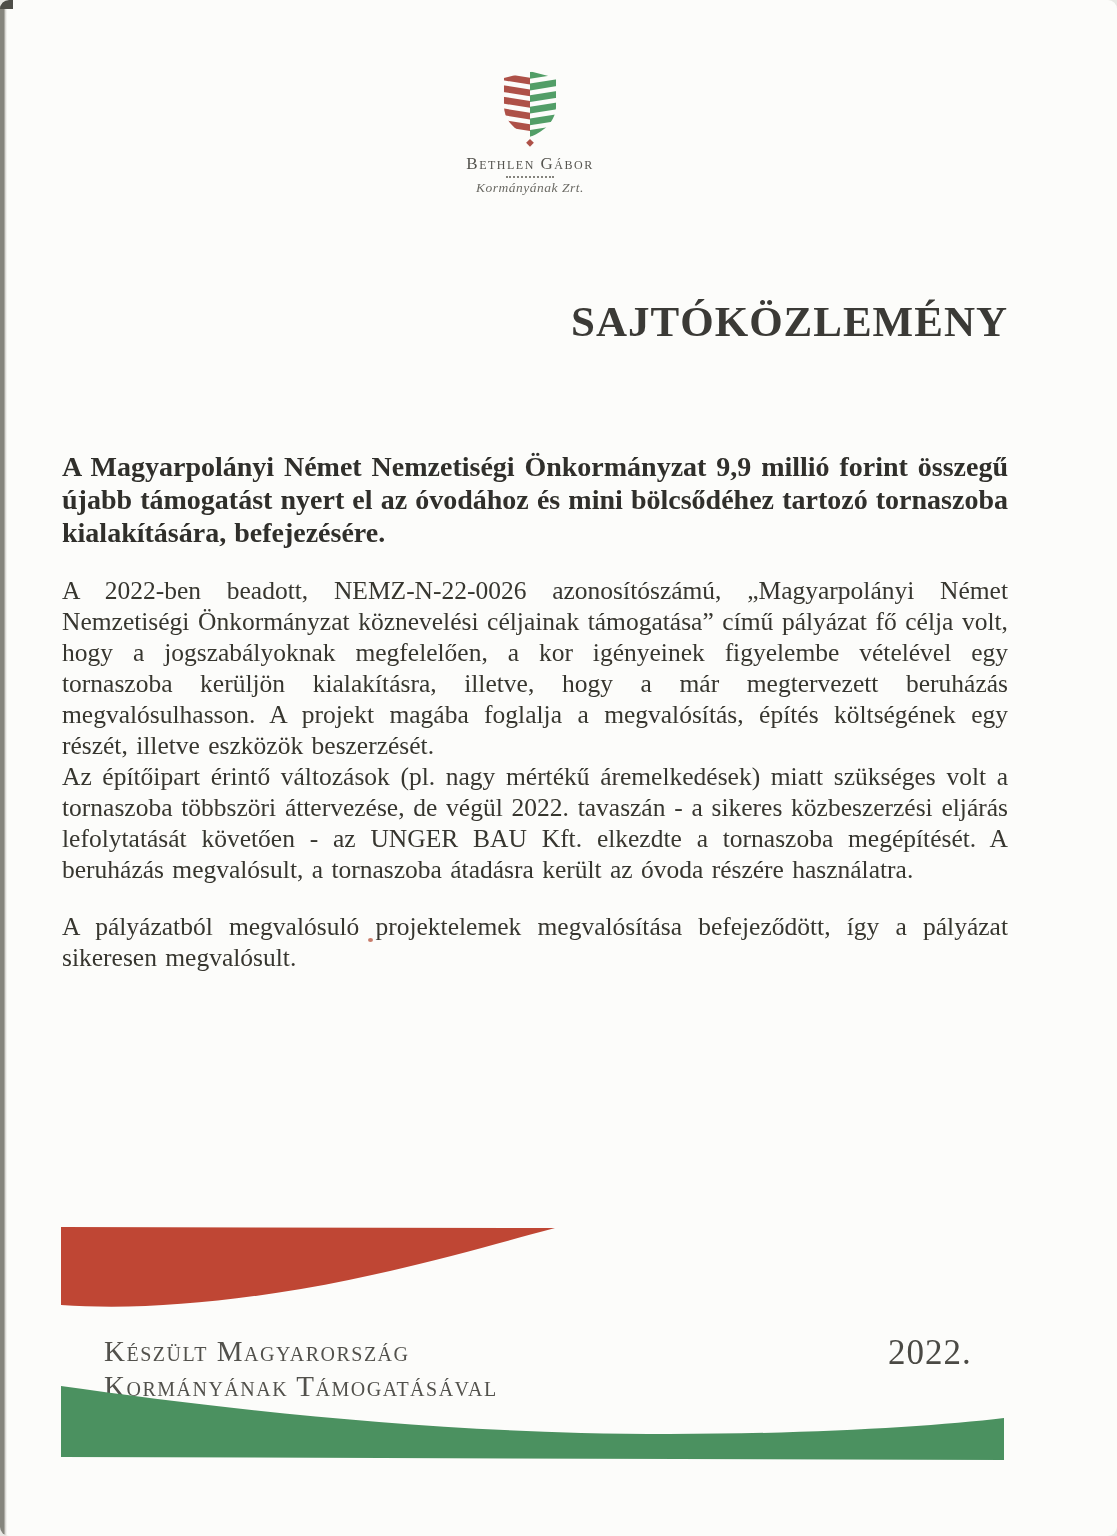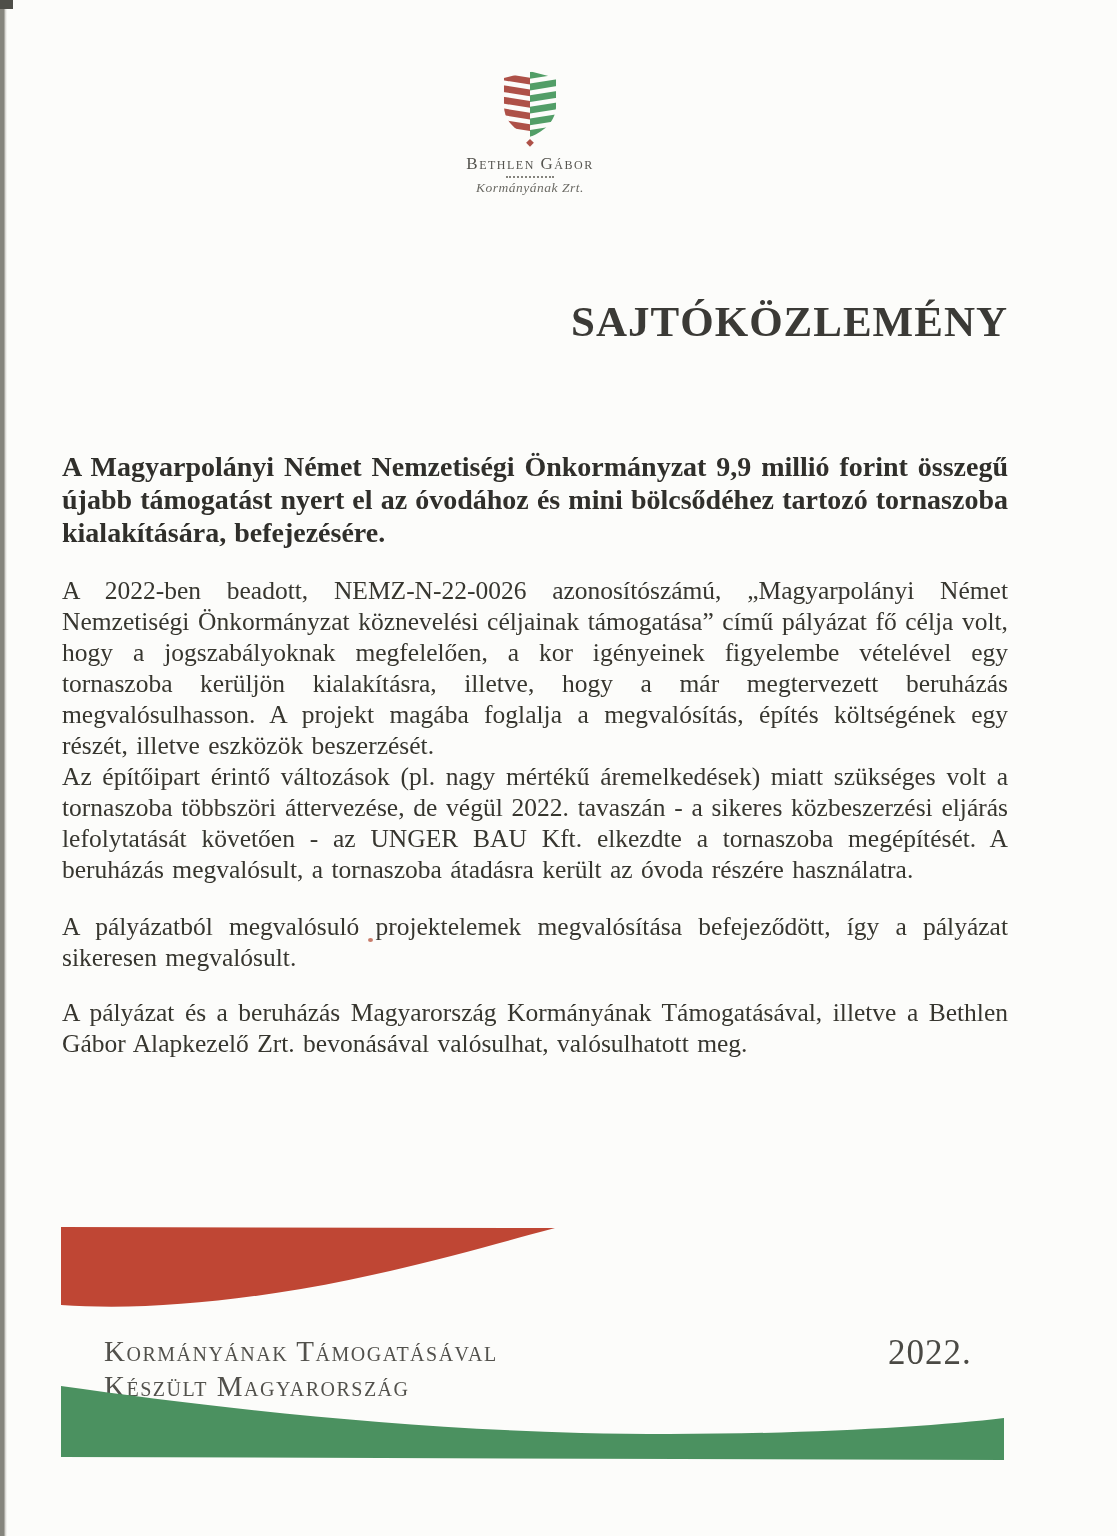--- a/index.html
+++ b/index.html
@@ -2,20 +2,21 @@
 <html><head>
 <meta charset="utf-8">
 <style>
   html,body{margin:0;padding:0;background:#e8e8e4;}
   .page{
     position:relative;
     width:1117px;height:1536px;
     background:#fcfcfa;
     overflow:hidden;
     font-family:"Liberation Serif", serif;
+    border-radius:9px;
   }
   
   .scan-edge-left{
     position:absolute;left:0;top:0;width:7px;height:1536px;
     background:linear-gradient(to right,#85857d 0 4px,#cfcec9 5px,rgba(255,255,255,0) 7px);
   }
   .scan-corner{
     position:absolute;left:0;top:0;width:13px;height:9px;background:#4e4e48;
   }
   
@@ -102,32 +103,31 @@
     <div class="logo-sub">Kormányának Zrt.</div>
   </header>
 
   <h1 class="title">SAJTÓKÖZLEMÉNY</h1>
 
   <main class="text-col">
     <p class="lead">A Magyarpolányi Német Nemzetiségi Önkormányzat 9,9 millió forint összegű újabb támogatást nyert el az óvodához és mini bölcsődéhez tartozó tornaszoba kialakítására, befejezésére.</p>
     <p>A 2022-ben beadott, NEMZ-N-22-0026 azonosítószámú, „Magyarpolányi Német Nemzetiségi Önkormányzat köznevelési céljainak támogatása” című pályázat fő célja volt, hogy a jogszabályoknak megfelelően, a kor igényeinek figyelembe vételével egy tornaszoba kerüljön kialakításra, illetve, hogy a már megtervezett beruházás megvalósulhasson. A projekt magába foglalja a megvalósítás, építés költségének egy részét, illetve eszközök beszerzését.</p>
     <p>Az építőipart érintő változások (pl. nagy mértékű áremelkedések) miatt szükséges volt a tornaszoba többszöri áttervezése, de végül 2022. tavaszán - a sikeres közbeszerzési eljárás lefolytatását követően - az UNGER BAU Kft. elkezdte a tornaszoba megépítését. A beruházás megvalósult, a tornaszoba átadásra került az óvoda részére használatra.</p>
     <p class="sp1">A pályázatból megvalósuló projektelemek megvalósítása befejeződött, így a pályázat sikeresen megvalósult.</p>
-    <p class="sp2">A pályázat és a beruházás Magyarország Kormányának Támogatásával, illetve a Bethlen Gábor Alapkezelő Zrt. bevonásával valósulhat, valósulhatott meg.</p>
   </main>
 
   <div class="artifact-dot"></div>
 
   <svg class="red-swoosh" width="496" height="86" viewBox="0 0 496 86">
     <path d="M0 2 L494 3 C430 20 340 47 240 64 C150 79 70 85 0 80 Z" fill="#bf4634"></path>
   </svg>
 
   <div class="footer-text">
+    <div>Készült Magyarország</div>
     <div>Kormányának Támogatásával</div>
-    <div>Készült Magyarország</div>
   </div>
 
   <div class="year">2022.</div>
 
   <svg class="green-swoosh" width="944" height="76" viewBox="0 0 944 76">
     <path d="M0 0 C140 20 330 42 520 47 C700 51 860 42 943 32 L943 74 L0 71 Z" fill="#4b9160"></path>
   </svg>
 
 </div>
 

